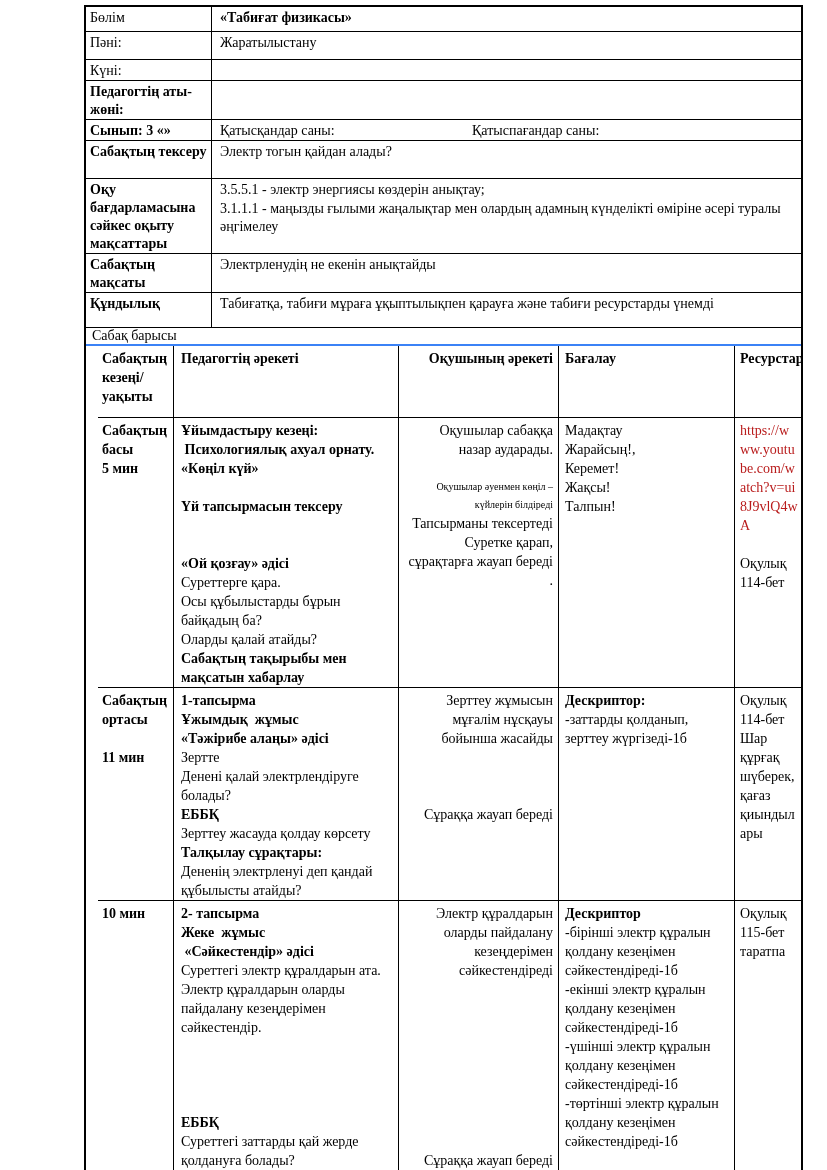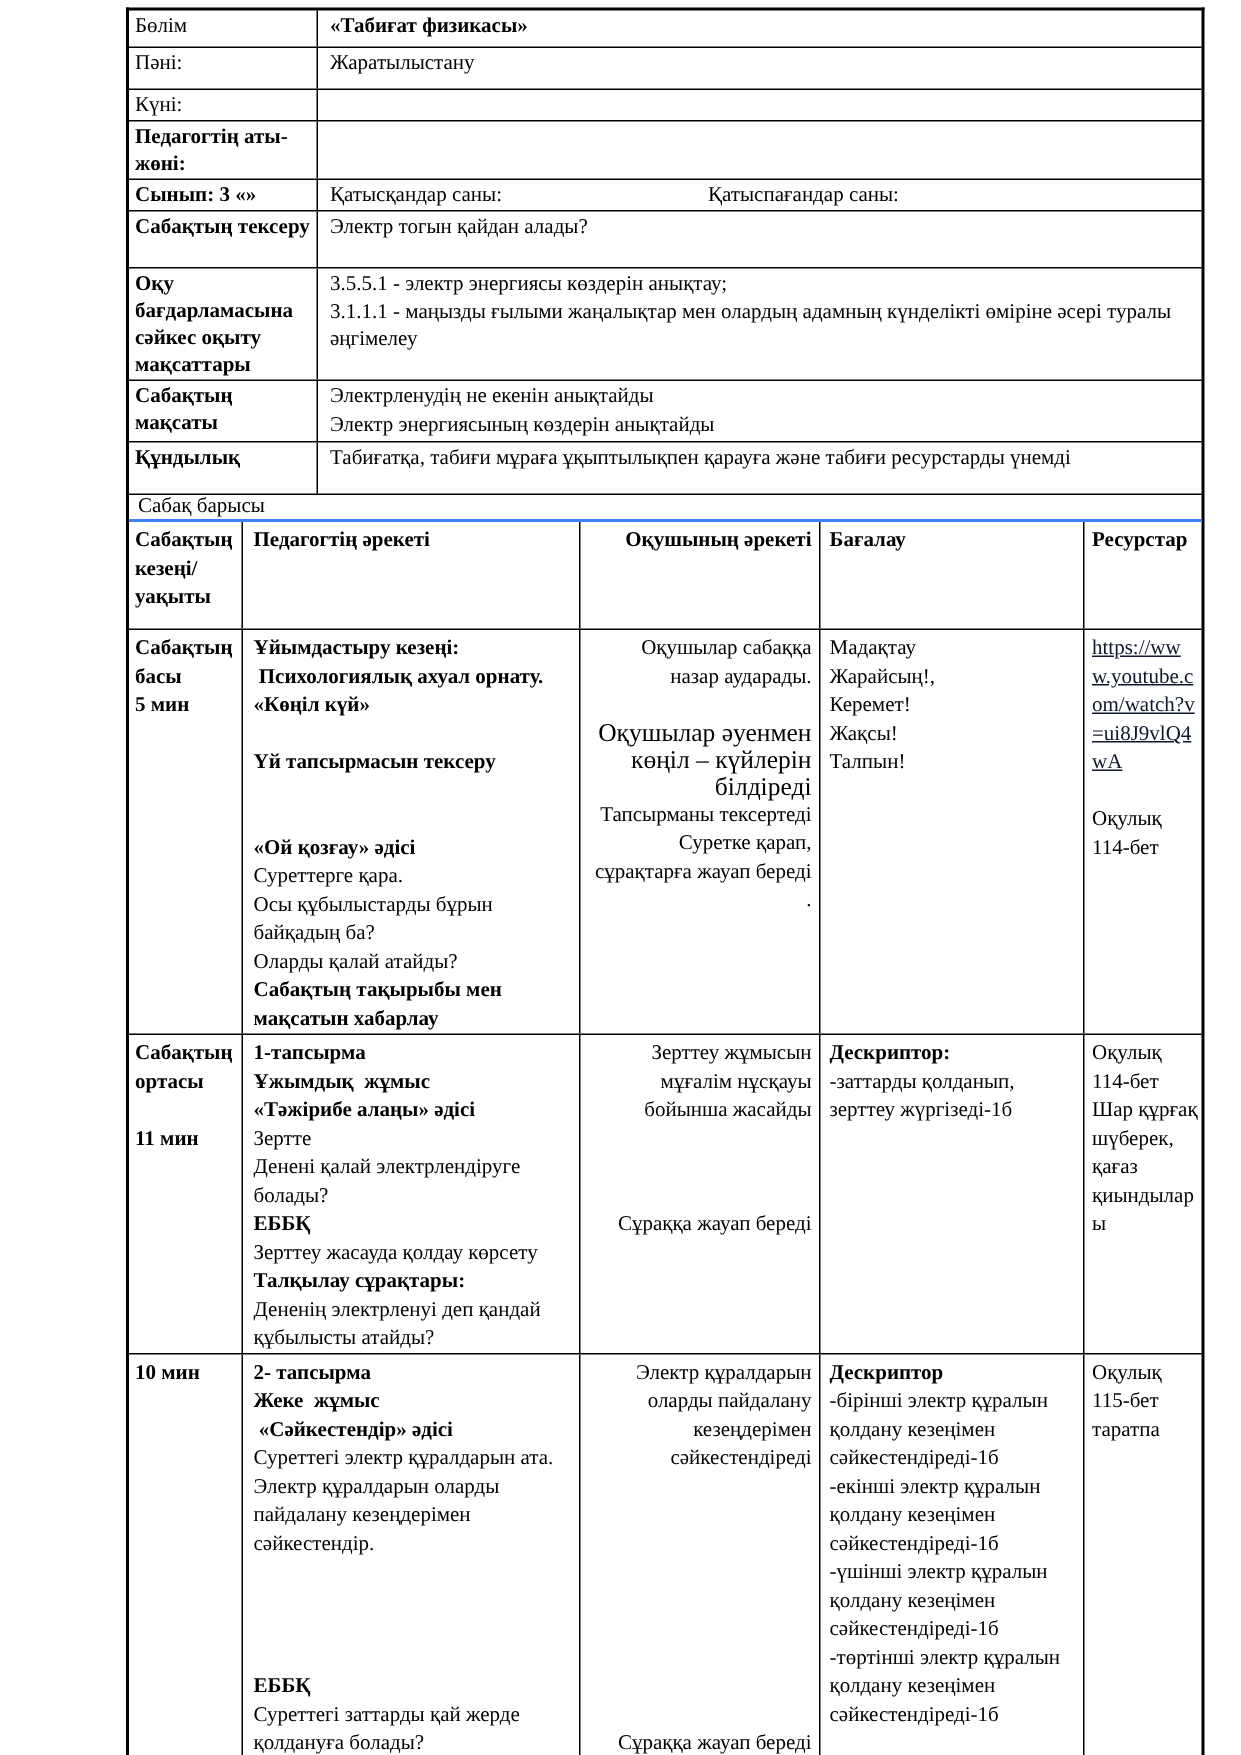--- a/index.html
+++ b/index.html
@@ -18,32 +18,32 @@
   .info-label{
     width:126px;flex:0 0 126px;border-right:1px solid #000;box-sizing:border-box;
     padding:2px 4px 0 4px;font-size:14px;line-height:18px;overflow-wrap:break-word;
   }
   .info-value{flex:1;box-sizing:border-box;padding:2px 8px 0 8px;font-size:14px;line-height:18px;}
   .bold{font-weight:bold;}
   .section-row{border-bottom:2px solid #3b82f6;box-sizing:border-box;padding:0 0 0 6px;font-size:14px;line-height:16px;}
 
   
   .plan-table{border:2px solid #000;border-top:none;box-sizing:border-box;}
-  .plan-row{display:flex;border-top:1px solid #000;box-sizing:border-box;align-items:stretch;}
+  .plan-row{display:flex;border-top:1px solid #000;box-sizing:border-box;align-items:stretch;margin-left:12px;}
   .cell{box-sizing:border-box;padding:3px 5px 0 5px;font-size:14px;line-height:19px;overflow:hidden;}
   .c1{width:76px;flex:0 0 76px;border-right:1px solid #000;padding-left:4px;padding-right:3px;}
   .c2{width:225px;flex:0 0 225px;border-right:1px solid #000;padding-left:7px;}
   .c3{width:160px;flex:0 0 160px;border-right:1px solid #000;padding-left:6px;text-align:right;}
   .c4{width:176px;flex:0 0 176px;border-right:1px solid #000;padding-left:6px;}
   .c5{flex:1;padding-left:5px;padding-right:2px;}
   .hdr .cell{font-weight:bold;}
   .ln{min-height:19px;white-space:pre-wrap;overflow-wrap:break-word;word-wrap:break-word;}
   .ln.b{font-weight:bold;}
-  .ln.sm{font-size:17px;line-height:18px;}
-  .ln.lk{color:#0f172a;text-decoration:underline;word-break:break-all;cursor:pointer;}
+  .ln.sm{font-size:10px;line-height:18px;}
+  .ln.lk{color:#b91c1c;word-break:break-all;cursor:pointer;}
   .attendance{display:flex;}
   .att-present{display:inline-block;width:252px;}
 </style>
 </head>
 <body>
 
 <div class="sheet">
   <div class="tblwrap">
 
     <div class="info-table">
@@ -92,21 +92,20 @@
         <div class="info-value">
             <div class="ln">3.5.5.1 - электр энергиясы көздерін анықтау;</div>
             <div class="ln">3.1.1.1 - маңызды ғылыми жаңалықтар мен олардың адамның күнделікті өміріне әсері туралы әңгімелеу</div>
           </div>
       </div>
 
       <div class="info-row" style="min-height:37px">
         <div class="info-label bold">Сабақтың мақсаты</div>
         <div class="info-value">
             <div class="ln">Электрленудің не екенін анықтайды</div>
-            <div class="ln">Электр энергиясының көздерін анықтайды</div>
           </div>
       </div>
 
       <div class="info-row" style="min-height:35px">
         <div class="info-label bold">Құндылық</div>
         <div class="info-value">
             <div class="ln">Табиғатқа, табиғи мұраға ұқыптылықпен қарауға және табиғи ресурстарды үнемді</div>
           </div>
       </div>
 

